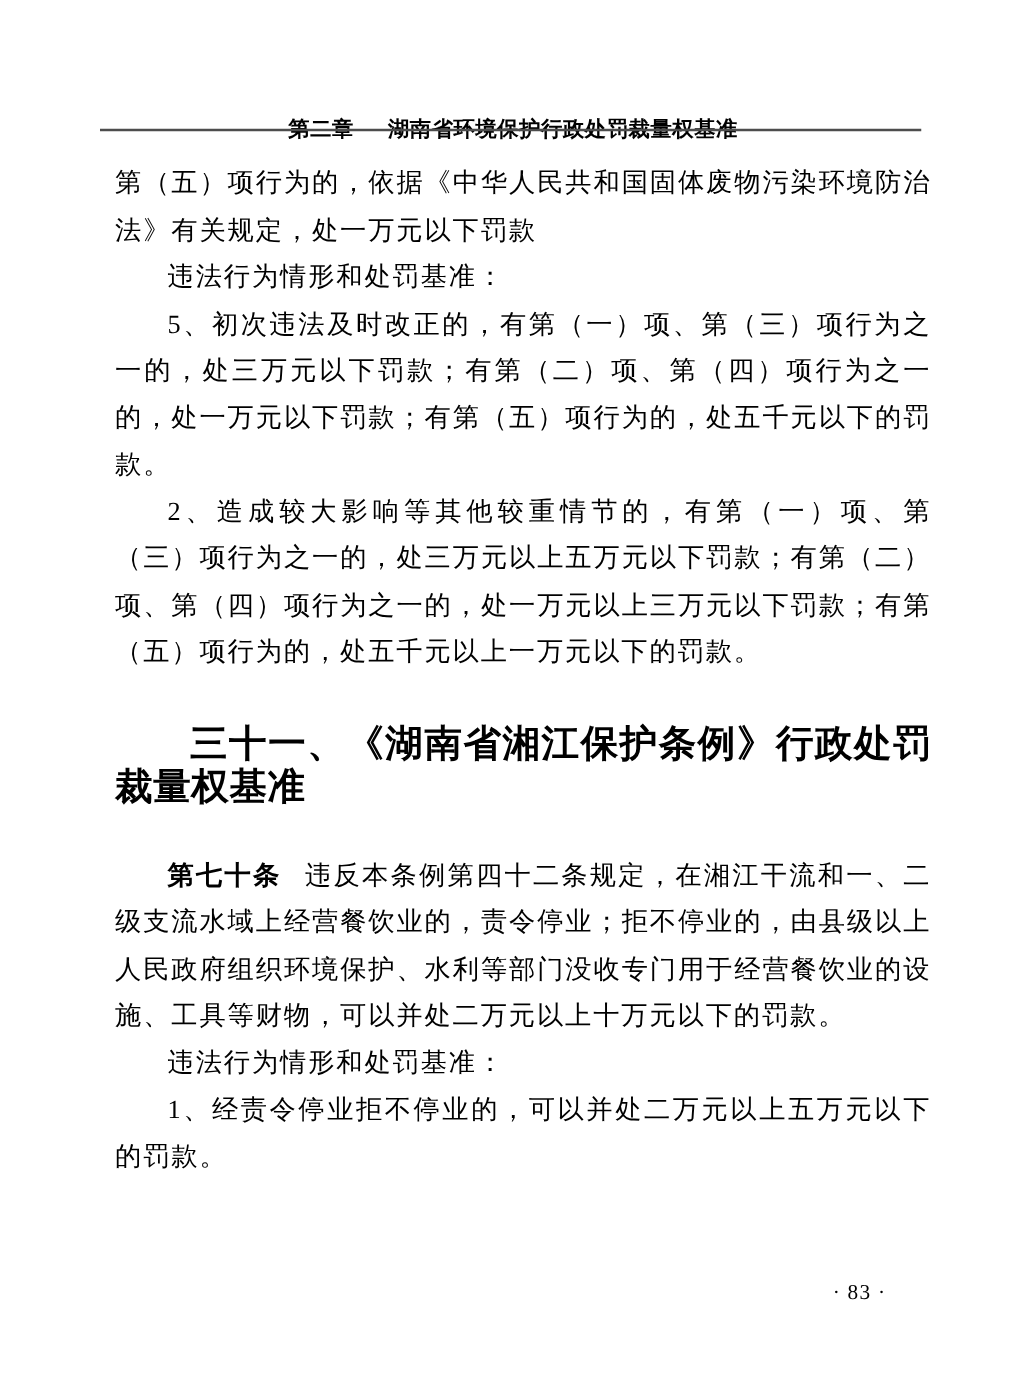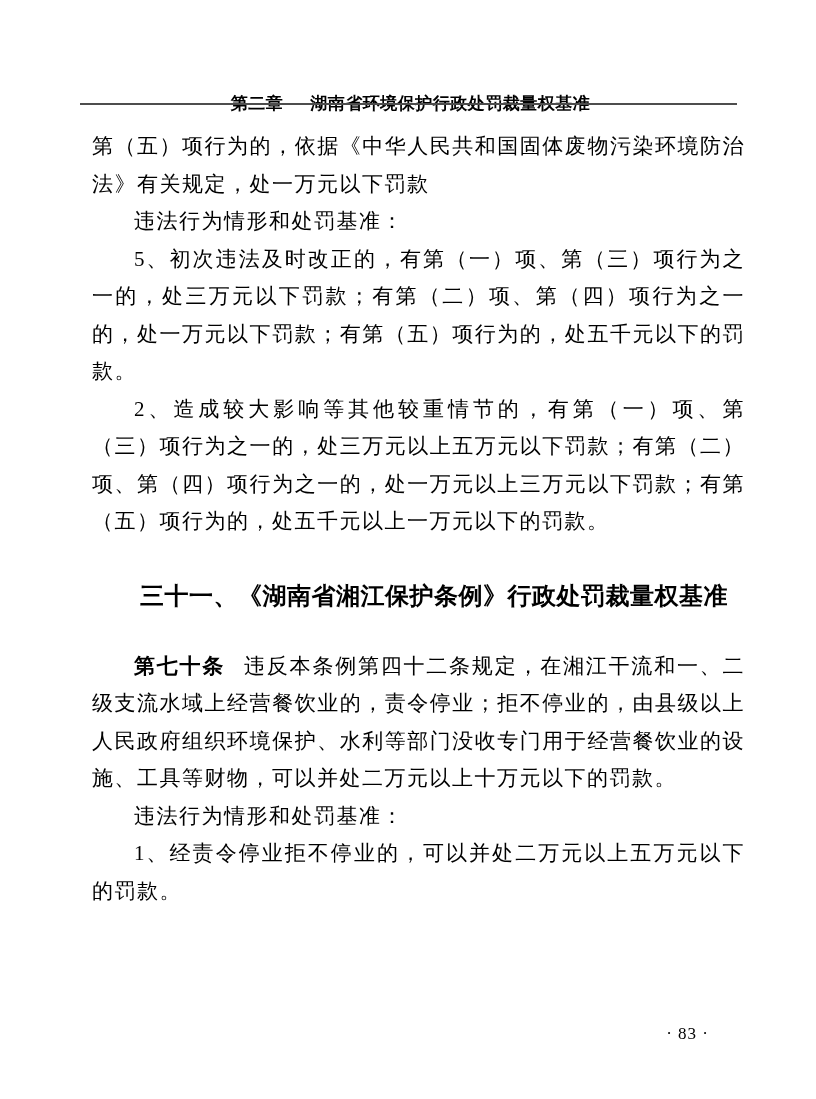--- a/index.html
+++ b/index.html
@@ -53,21 +53,21 @@
   }
   .document-body p {
     margin: 0;
   }
   .document-body p.indent {
     text-indent: 2em;
   }
   .section-heading {
     font-family: "Liberation Sans", "DejaVu Sans", sans-serif;
     font-weight: bold;
-    font-size: 24px;
+    font-size: 30px;
     line-height: 34px;
     letter-spacing: 0.5px;
     text-indent: 2em;
     margin: 38px 0 35px 0;
   }
   .article-label {
     font-family: Liberation Serif, serif;
     font-weight: bold;
     margin-right: 0.9em;
   }

